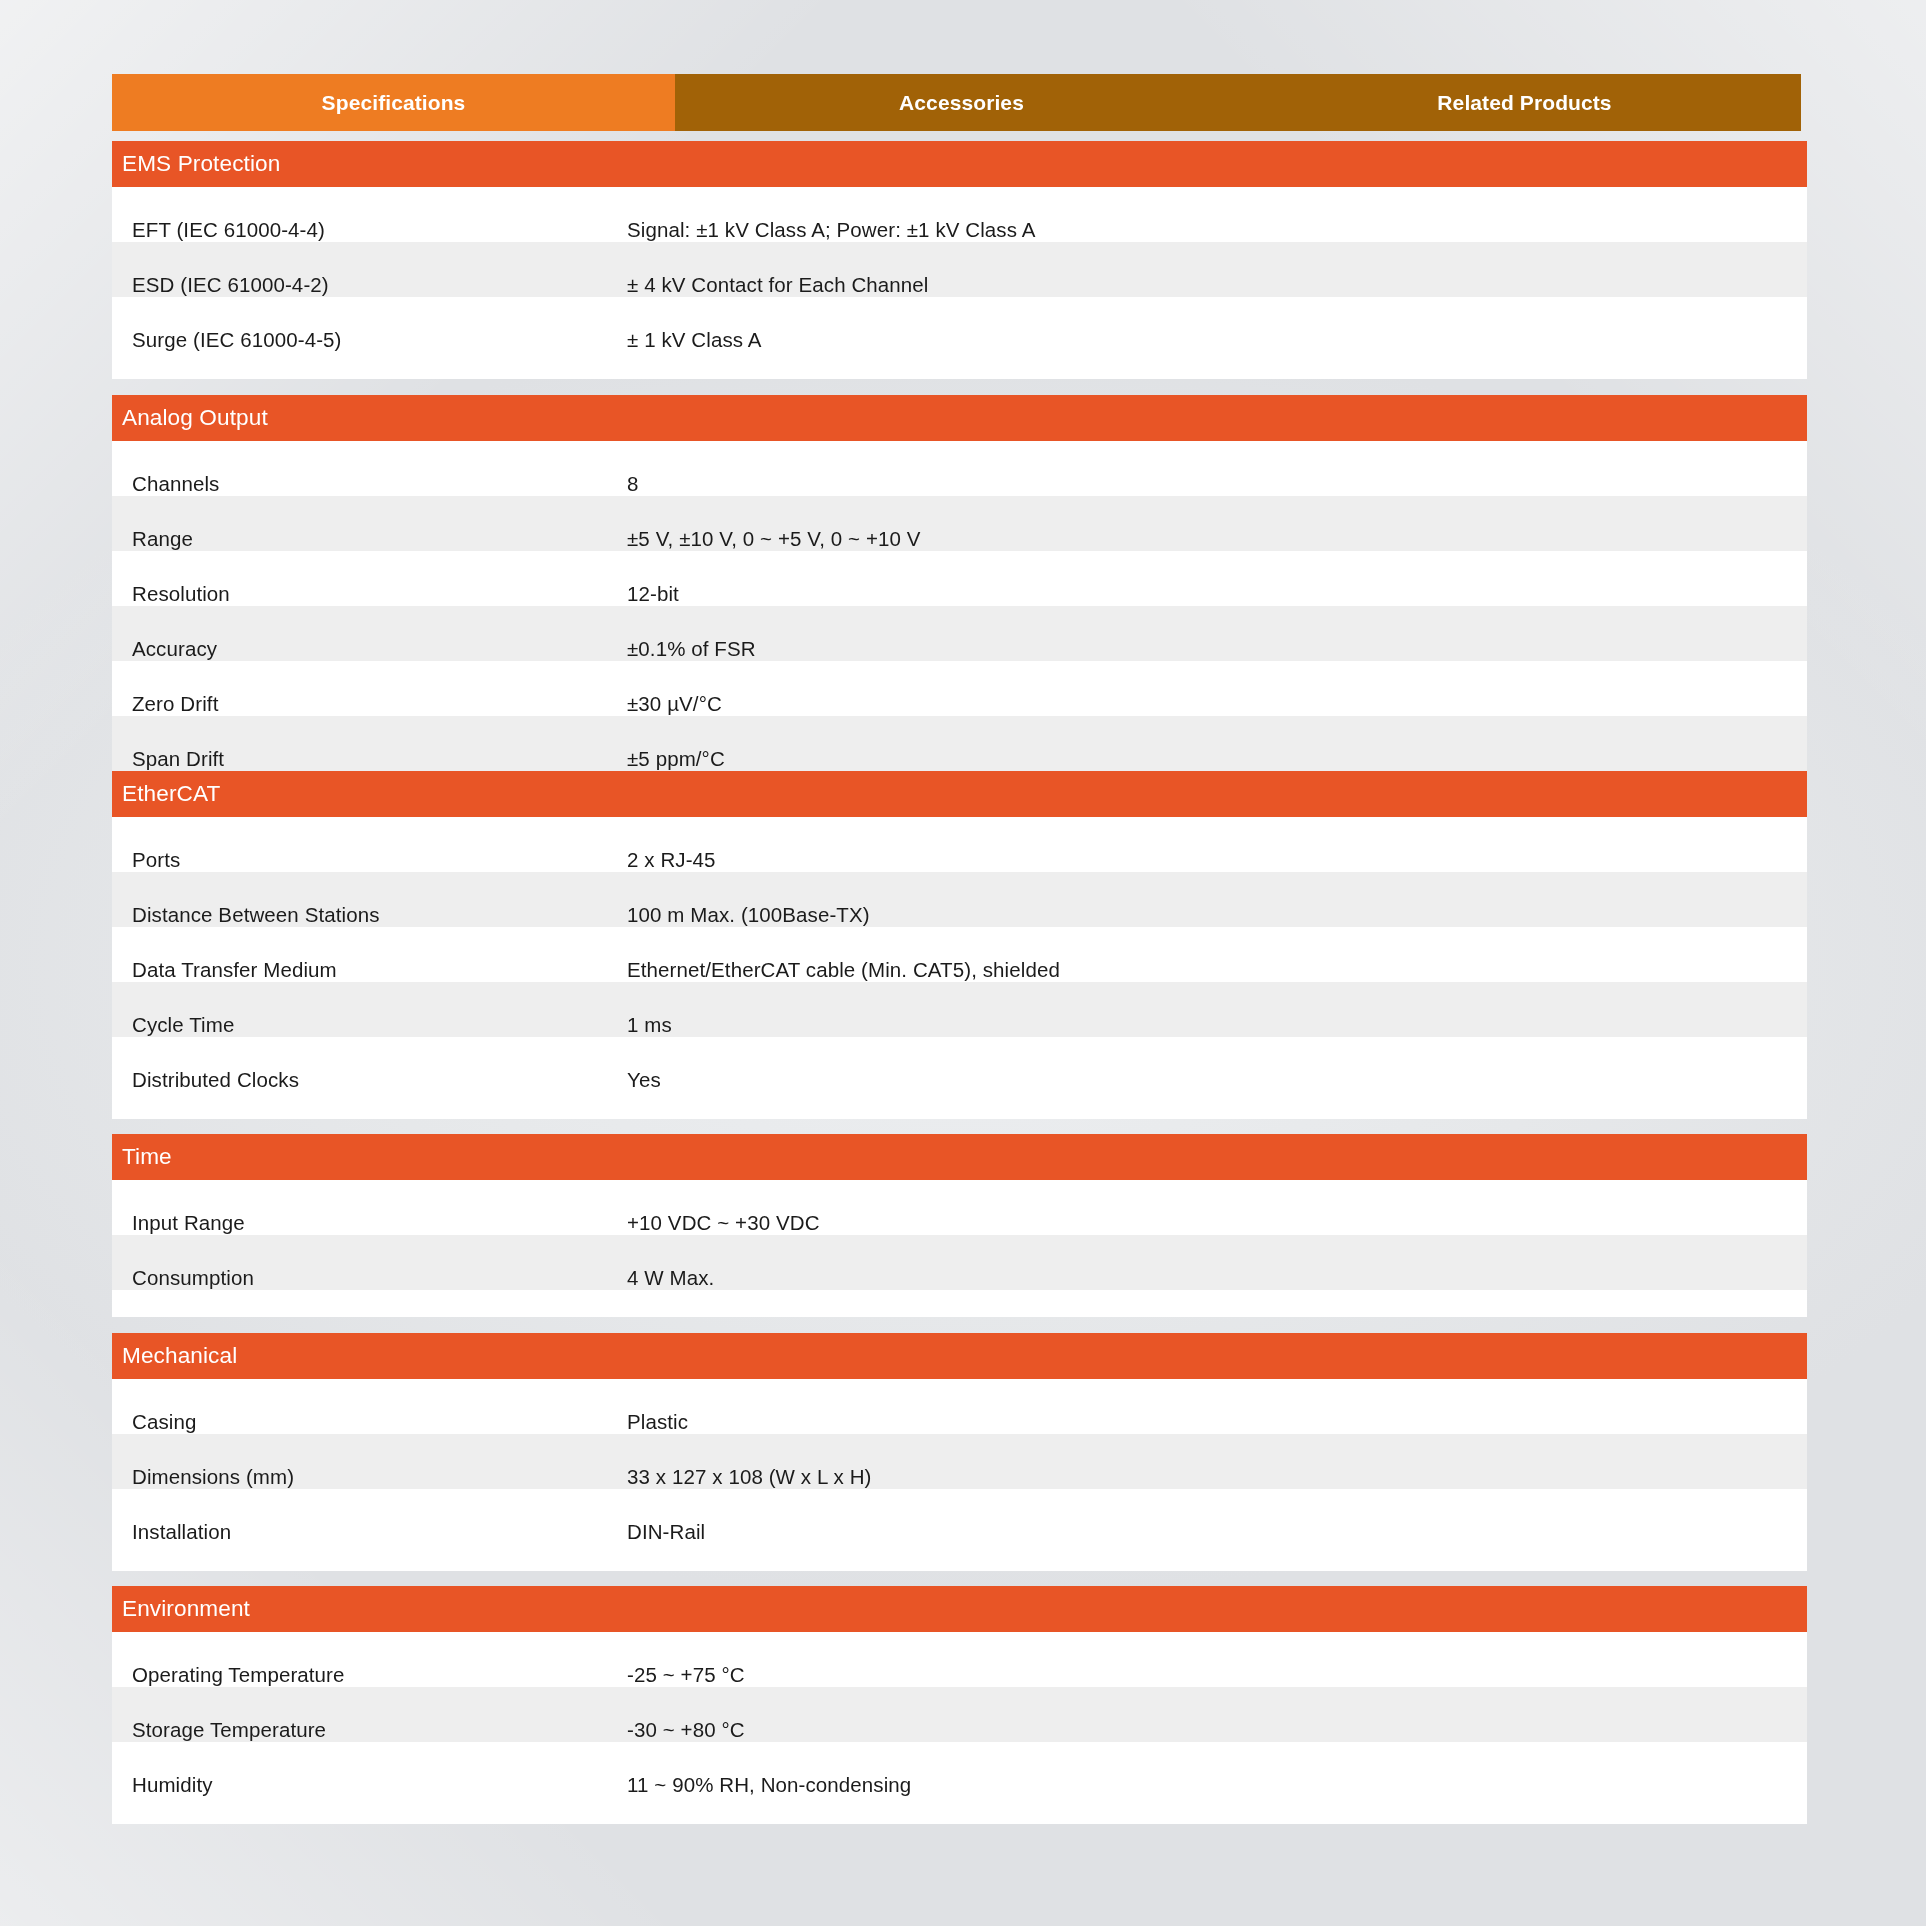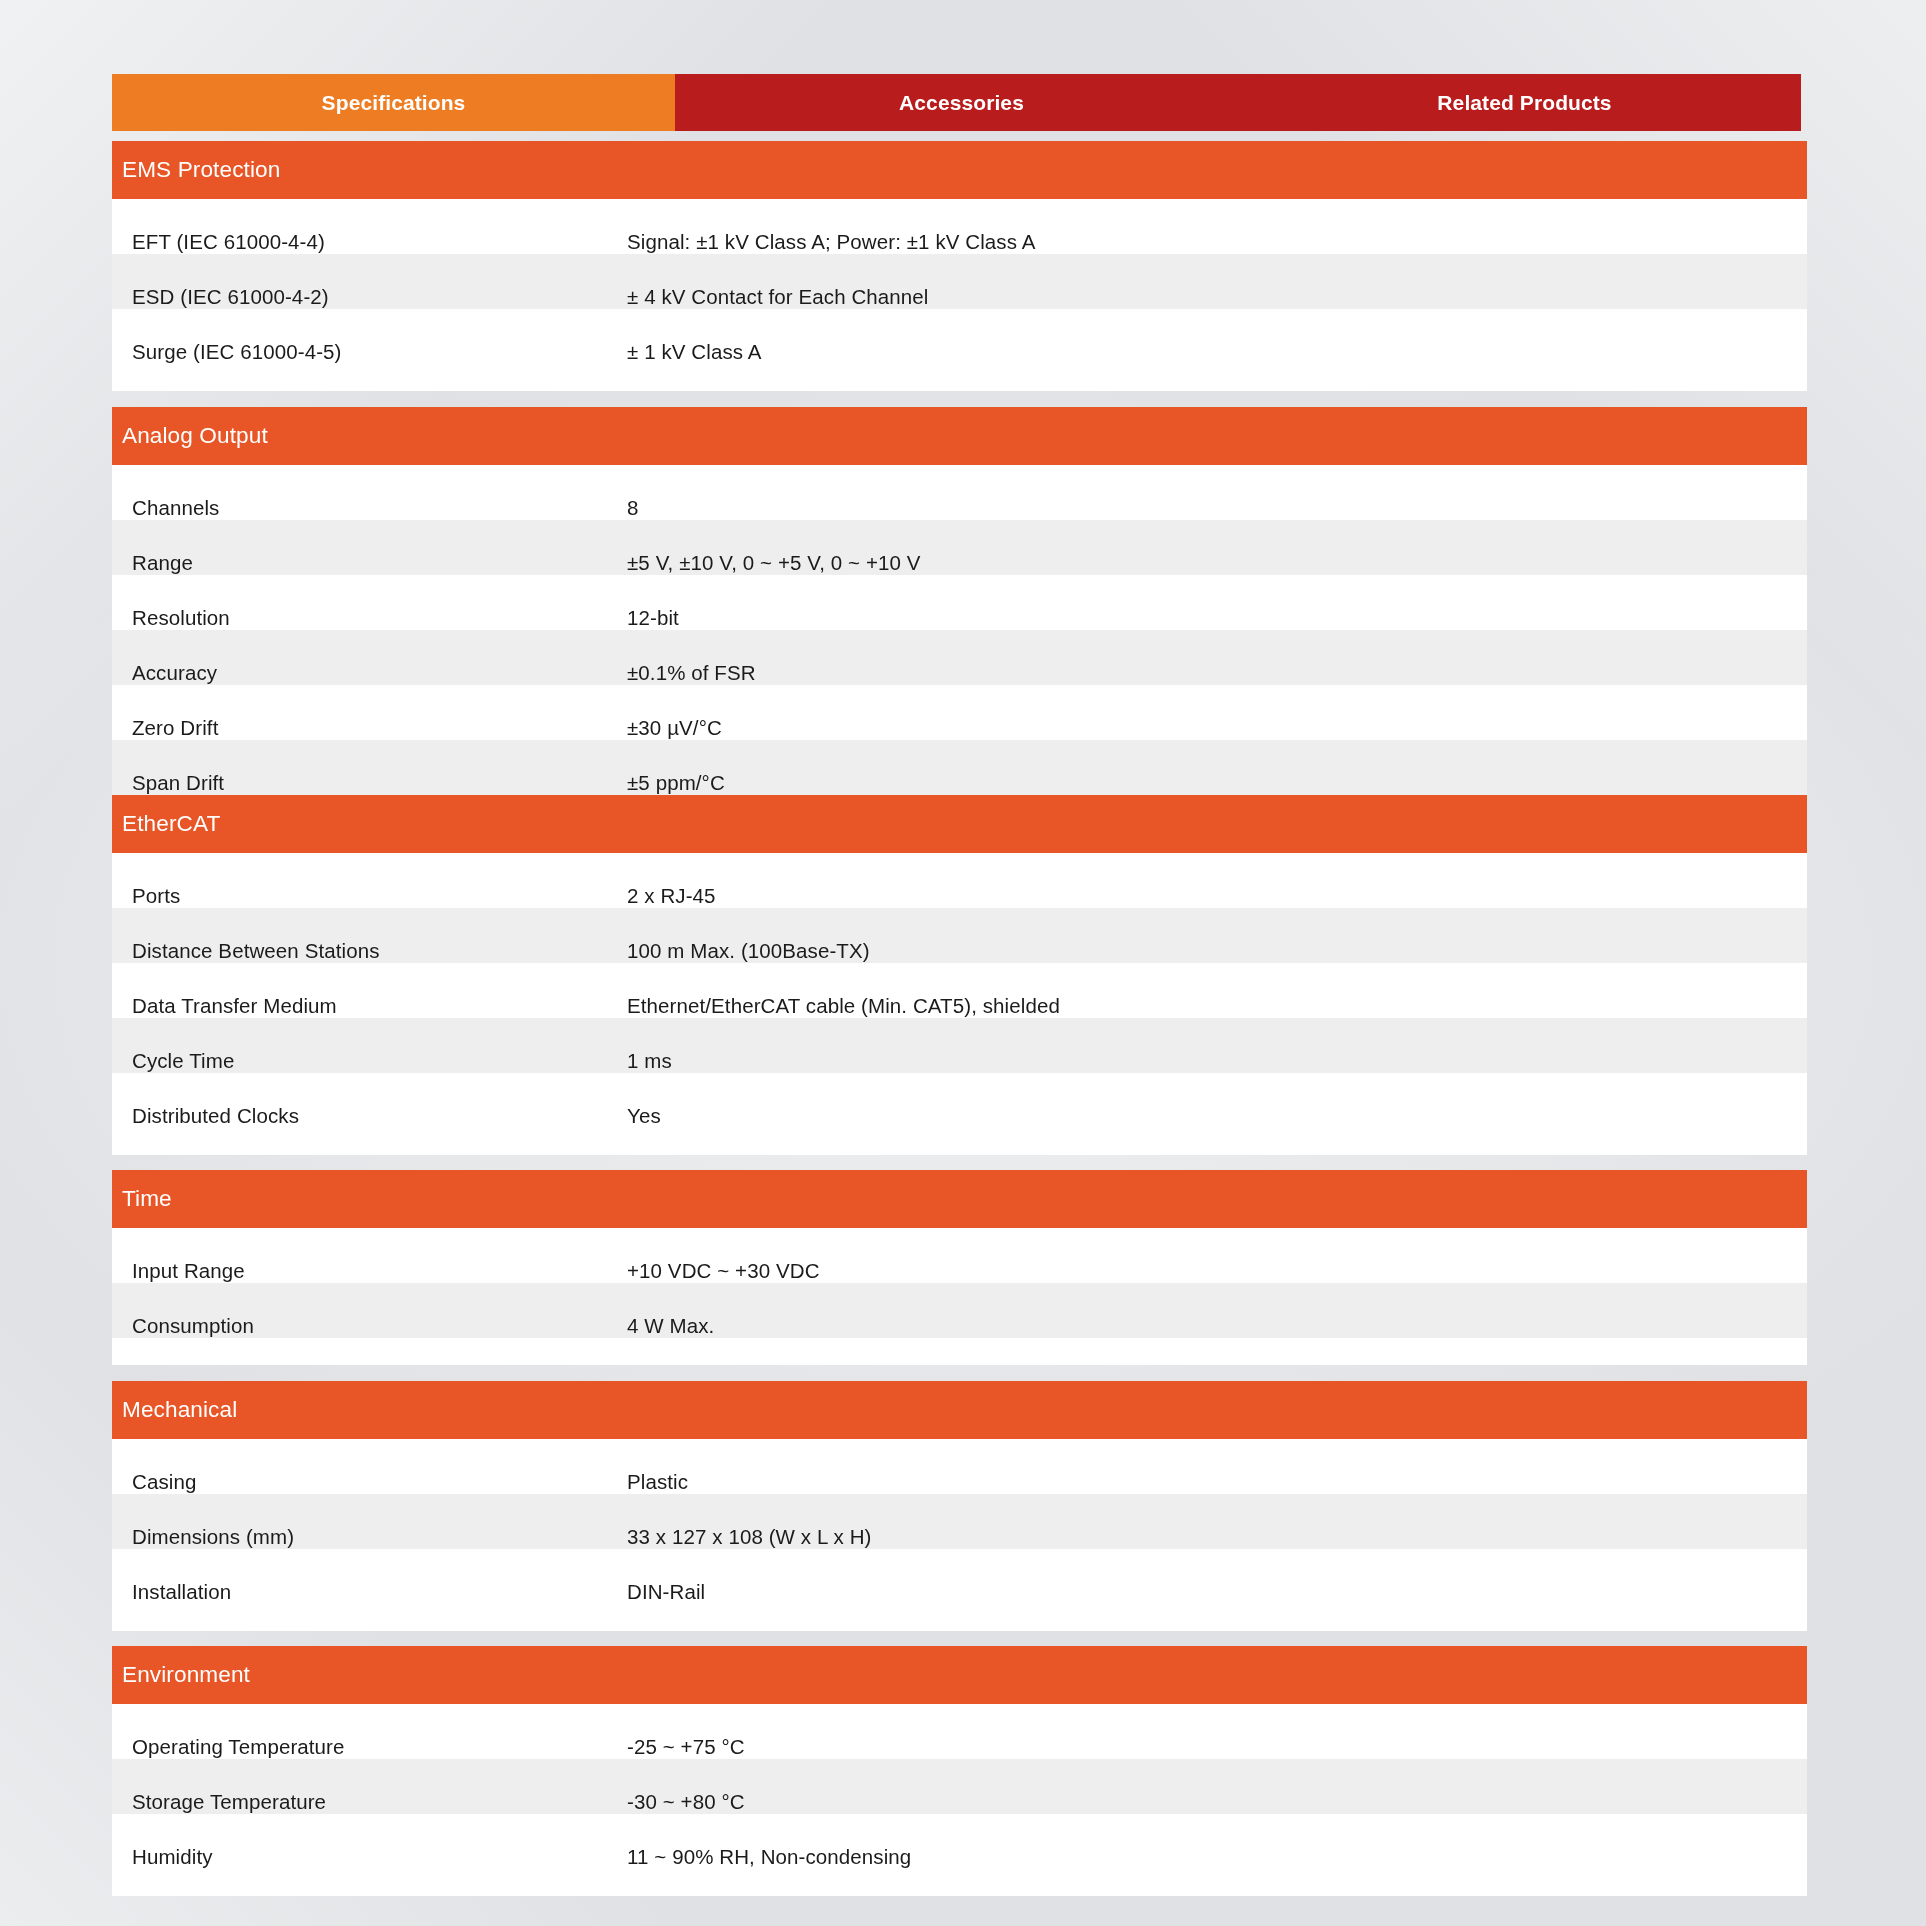--- a/index.html
+++ b/index.html
@@ -51,32 +51,32 @@
     align-items: center;
     justify-content: center;
     color: #ffffff;
     font-size: 21px;
     font-weight: bold;
     letter-spacing: 0.1px;
     cursor: pointer;
     user-select: none;
   }
   .tab-active { background: #ee7c22; width: 563px; }
-  .tab-inactive { background: #b91c1c; width: 573px; }
+  .tab-inactive { background: #a16207; width: 573px; }
   .tab-inactive.last { width: 553px; text-align: right; }
 
   
   .section { width: 100%; }
 
   .section-header {
     background: #e85526;
     color: #ffffff;
     font-size: 22.6px;
     font-weight: 500;
-    height: 58px;
+    height: 46px;
     display: flex;
     align-items: center;
     padding-left: 10px;
     letter-spacing: 0.1px;
   }
 
   .spec-row {
     display: flex;
     align-items: flex-end;
     height: 55px;

